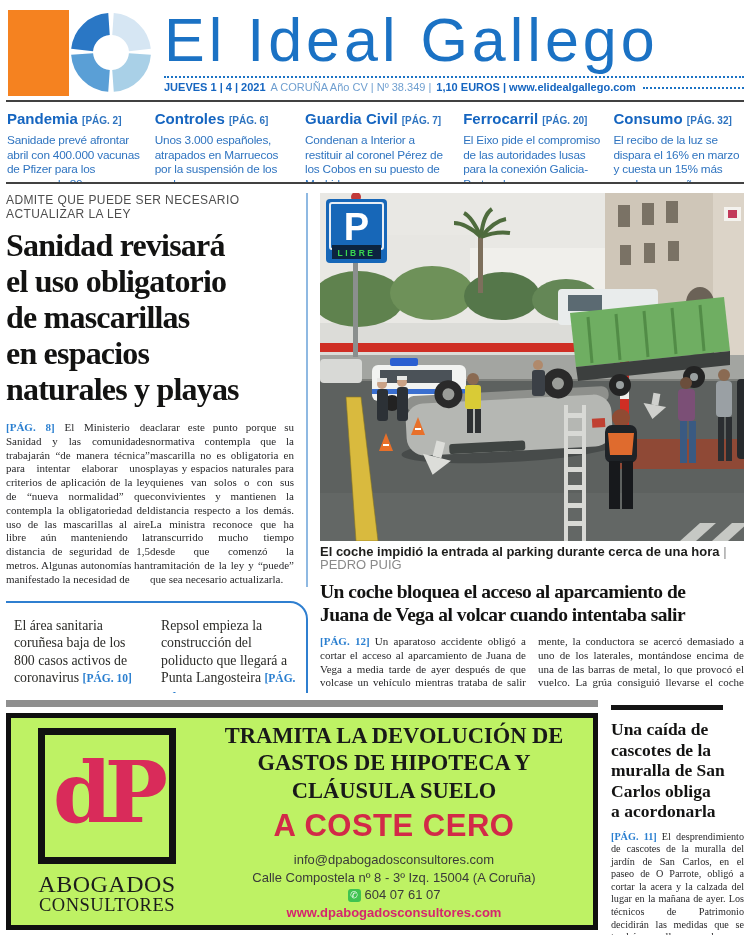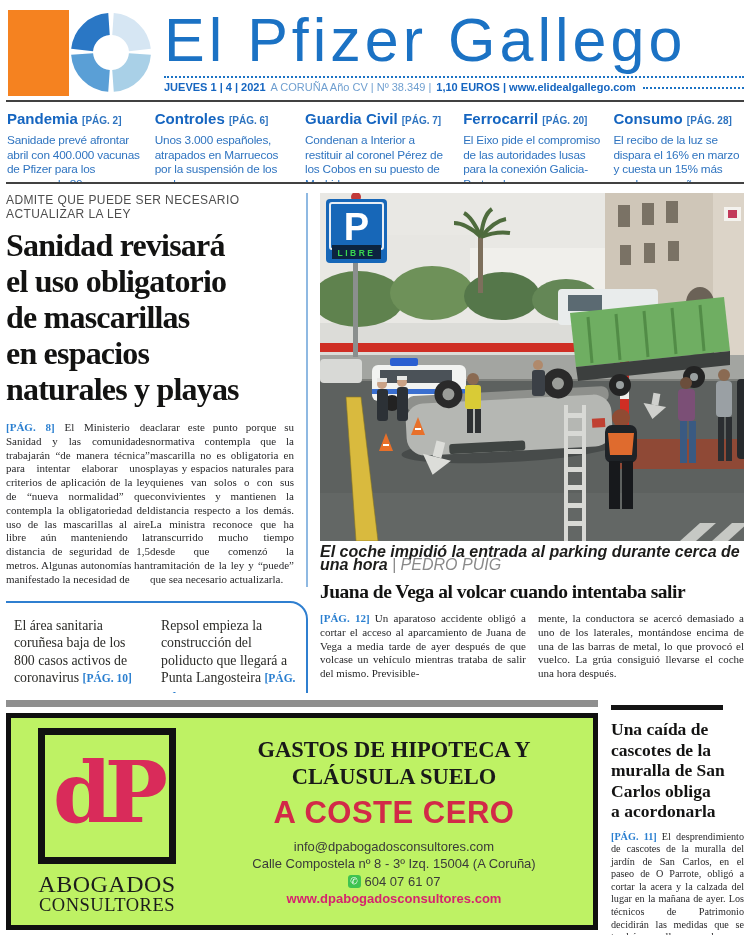--- a/index.html
+++ b/index.html
@@ -55,21 +55,21 @@
     margin-top:14px; margin-left:-16px; width:318px;
     border:2px solid #2f7fd0; border-radius:18px;
     padding:14px 10px 14px 22px;
     display:grid; grid-template-columns:1fr 1fr; gap:12px;
   }
   .brief-item { font-family:"Liberation Serif", serif; font-size:13.8px; line-height:17.5px; color:#2b2b28; }
   .brief-item .pgref { font-size:11.5px; }
   
   .photocol { display:flex; flex-direction:column; min-width:0; }
   .photo-wrap { width:100%; height:348px; overflow:hidden; background:#dcdcd8; }
-  .caption { margin-top:4px; font-size:16px; line-height:13px; color:#1d1d1b;font-style:italic; }
+  .caption { margin-top:4px; font-size:13px; line-height:13px; color:#1d1d1b; }
   .caption .cap-bold { font-weight:700; }
   .caption .cap-credit { color:#8a8a8a; font-weight:400; }
   .story2 { margin-top:9px; }
   .story2-headline {
     font-family:"Liberation Serif", serif; font-weight:700; color:#131312;
     font-size:19.5px; line-height:23px; letter-spacing:-0.5px;
   }
   .story2-headline div { white-space:nowrap; }
   .story2-body { margin-top:9px; display:grid; grid-template-columns:1fr 1fr; gap:12px; }
   
@@ -121,21 +121,21 @@
         <rect x="2" y="3" width="61" height="86" fill="#f58220"></rect>
         <g fill="none" stroke-width="22">
           <path d="M 107 17.1 A 29 29 0 0 1 133.9 43" stroke="#d6e6f3"></path>
           <path d="M 133.9 47 A 29 29 0 0 1 107 73.9" stroke="#a9d0e7"></path>
           <path d="M 103 73.9 A 29 29 0 0 1 76.1 47" stroke="#5a9fd6"></path>
           <path d="M 76.1 43 A 29 29 0 0 1 103 17.1" stroke="#2a77c5"></path>
         </g>
       </svg>
     </div>
     <div class="masthead-right">
-      <div class="masthead-title">El Pfizer Gallego</div>
+      <div class="masthead-title">El Ideal Gallego</div>
       <div class="dateline">
         <span class="dl-bold">JUEVES 1 | 4 | 2021</span>
         <span class="dl-light">A CORUÑA Año CV | Nº 38.349 |</span>
         <span class="dl-bold2">1,10 EUROS | www.elidealgallego.com</span>
         <span class="dotfill"></span>
       </div>
     </div>
   </div>
 
   <div class="topstrip">
@@ -149,21 +149,21 @@
     </div>
     <div class="strip-item">
       <div class="strip-head"><span>Guardia Civil</span> <span class="strip-pg">[PÁG. 7]</span></div>
       <div class="strip-blurb">Condenan a Interior a restituir al coronel Pérez de los Cobos en su puesto de Madrid</div>
     </div>
     <div class="strip-item">
       <div class="strip-head"><span>Ferrocarril</span> <span class="strip-pg">[PÁG. 20]</span></div>
       <div class="strip-blurb">El Eixo pide el compromiso de las autoridades lusas para la conexión Galicia-Portugal</div>
     </div>
     <div class="strip-item">
-      <div class="strip-head"><span>Consumo</span> <span class="strip-pg">[PÁG. 28]</span></div>
+      <div class="strip-head"><span>Consumo</span> <span class="strip-pg">[PÁG. 32]</span></div>
       <div class="strip-blurb">El recibo de la luz se dispara el 16% en marzo y cuesta un 15% más que hace un año</div>
     </div>
   </div>
 
   <div class="main">
 
     <div class="leftcol">
       <div class="lead">
         <div class="kicker">ADMITE QUE PUEDE SER NECESARIO ACTUALIZAR LA LEY</div>
         <div class="lead-headline">
@@ -364,20 +364,21 @@
           </g>
         </svg>
       </div>
       <div class="caption">
         <span class="cap-bold">El coche impidió la entrada al parking durante cerca de una hora</span>
         <span class="cap-credit">| PEDRO PUIG</span>
       </div>
 
       <div class="story2">
         <div class="story2-headline">
+          <div>Un coche bloquea el acceso al aparcamiento de</div>
           <div>Juana de Vega al volcar cuando intentaba salir</div>
         </div>
         <div class="story2-body">
           <p class="body-text"><span class="pgref">[PÁG. 12]</span> <span>Un aparatoso accidente obligó a cortar el acceso al aparcamiento de Juana de Vega a media tarde de ayer después de que volcase un vehículo mientras trataba de salir del mismo. Previsible-</span></p>
           <p class="body-text">mente, la conductora se acercó demasiado a uno de los laterales, montándose encima de una de las barras de metal, lo que provocó el vuelco. La grúa consiguió llevarse el coche una hora después.</p>
         </div>
       </div>
     </div>
   </div>
 
@@ -387,20 +388,21 @@
       <div class="adbox">
         <div class="ad-left">
           <div class="dp-square">
             <div class="dp-mark">dP</div>
           </div>
           <div class="ad-org1">ABOGADOS</div>
           <div class="ad-org2">CONSULTORES</div>
         </div>
         <div class="ad-right">
           <div class="ad-title">
+            <div>TRAMITA LA DEVOLUCIÓN DE</div>
             <div>GASTOS DE HIPOTECA Y</div>
             <div>CLÁUSULA SUELO</div>
           </div>
           <div class="ad-highlight">A COSTE CERO</div>
           <div class="ad-contact">
             <div>info@dpabogadosconsultores.com</div>
             <div>Calle Compostela nº 8 - 3º Izq. 15004 (A Coruña)</div>
             <div class="ad-phone">
               <span class="wa-icon">✆</span>
               <span>604 07 61 07</span>

